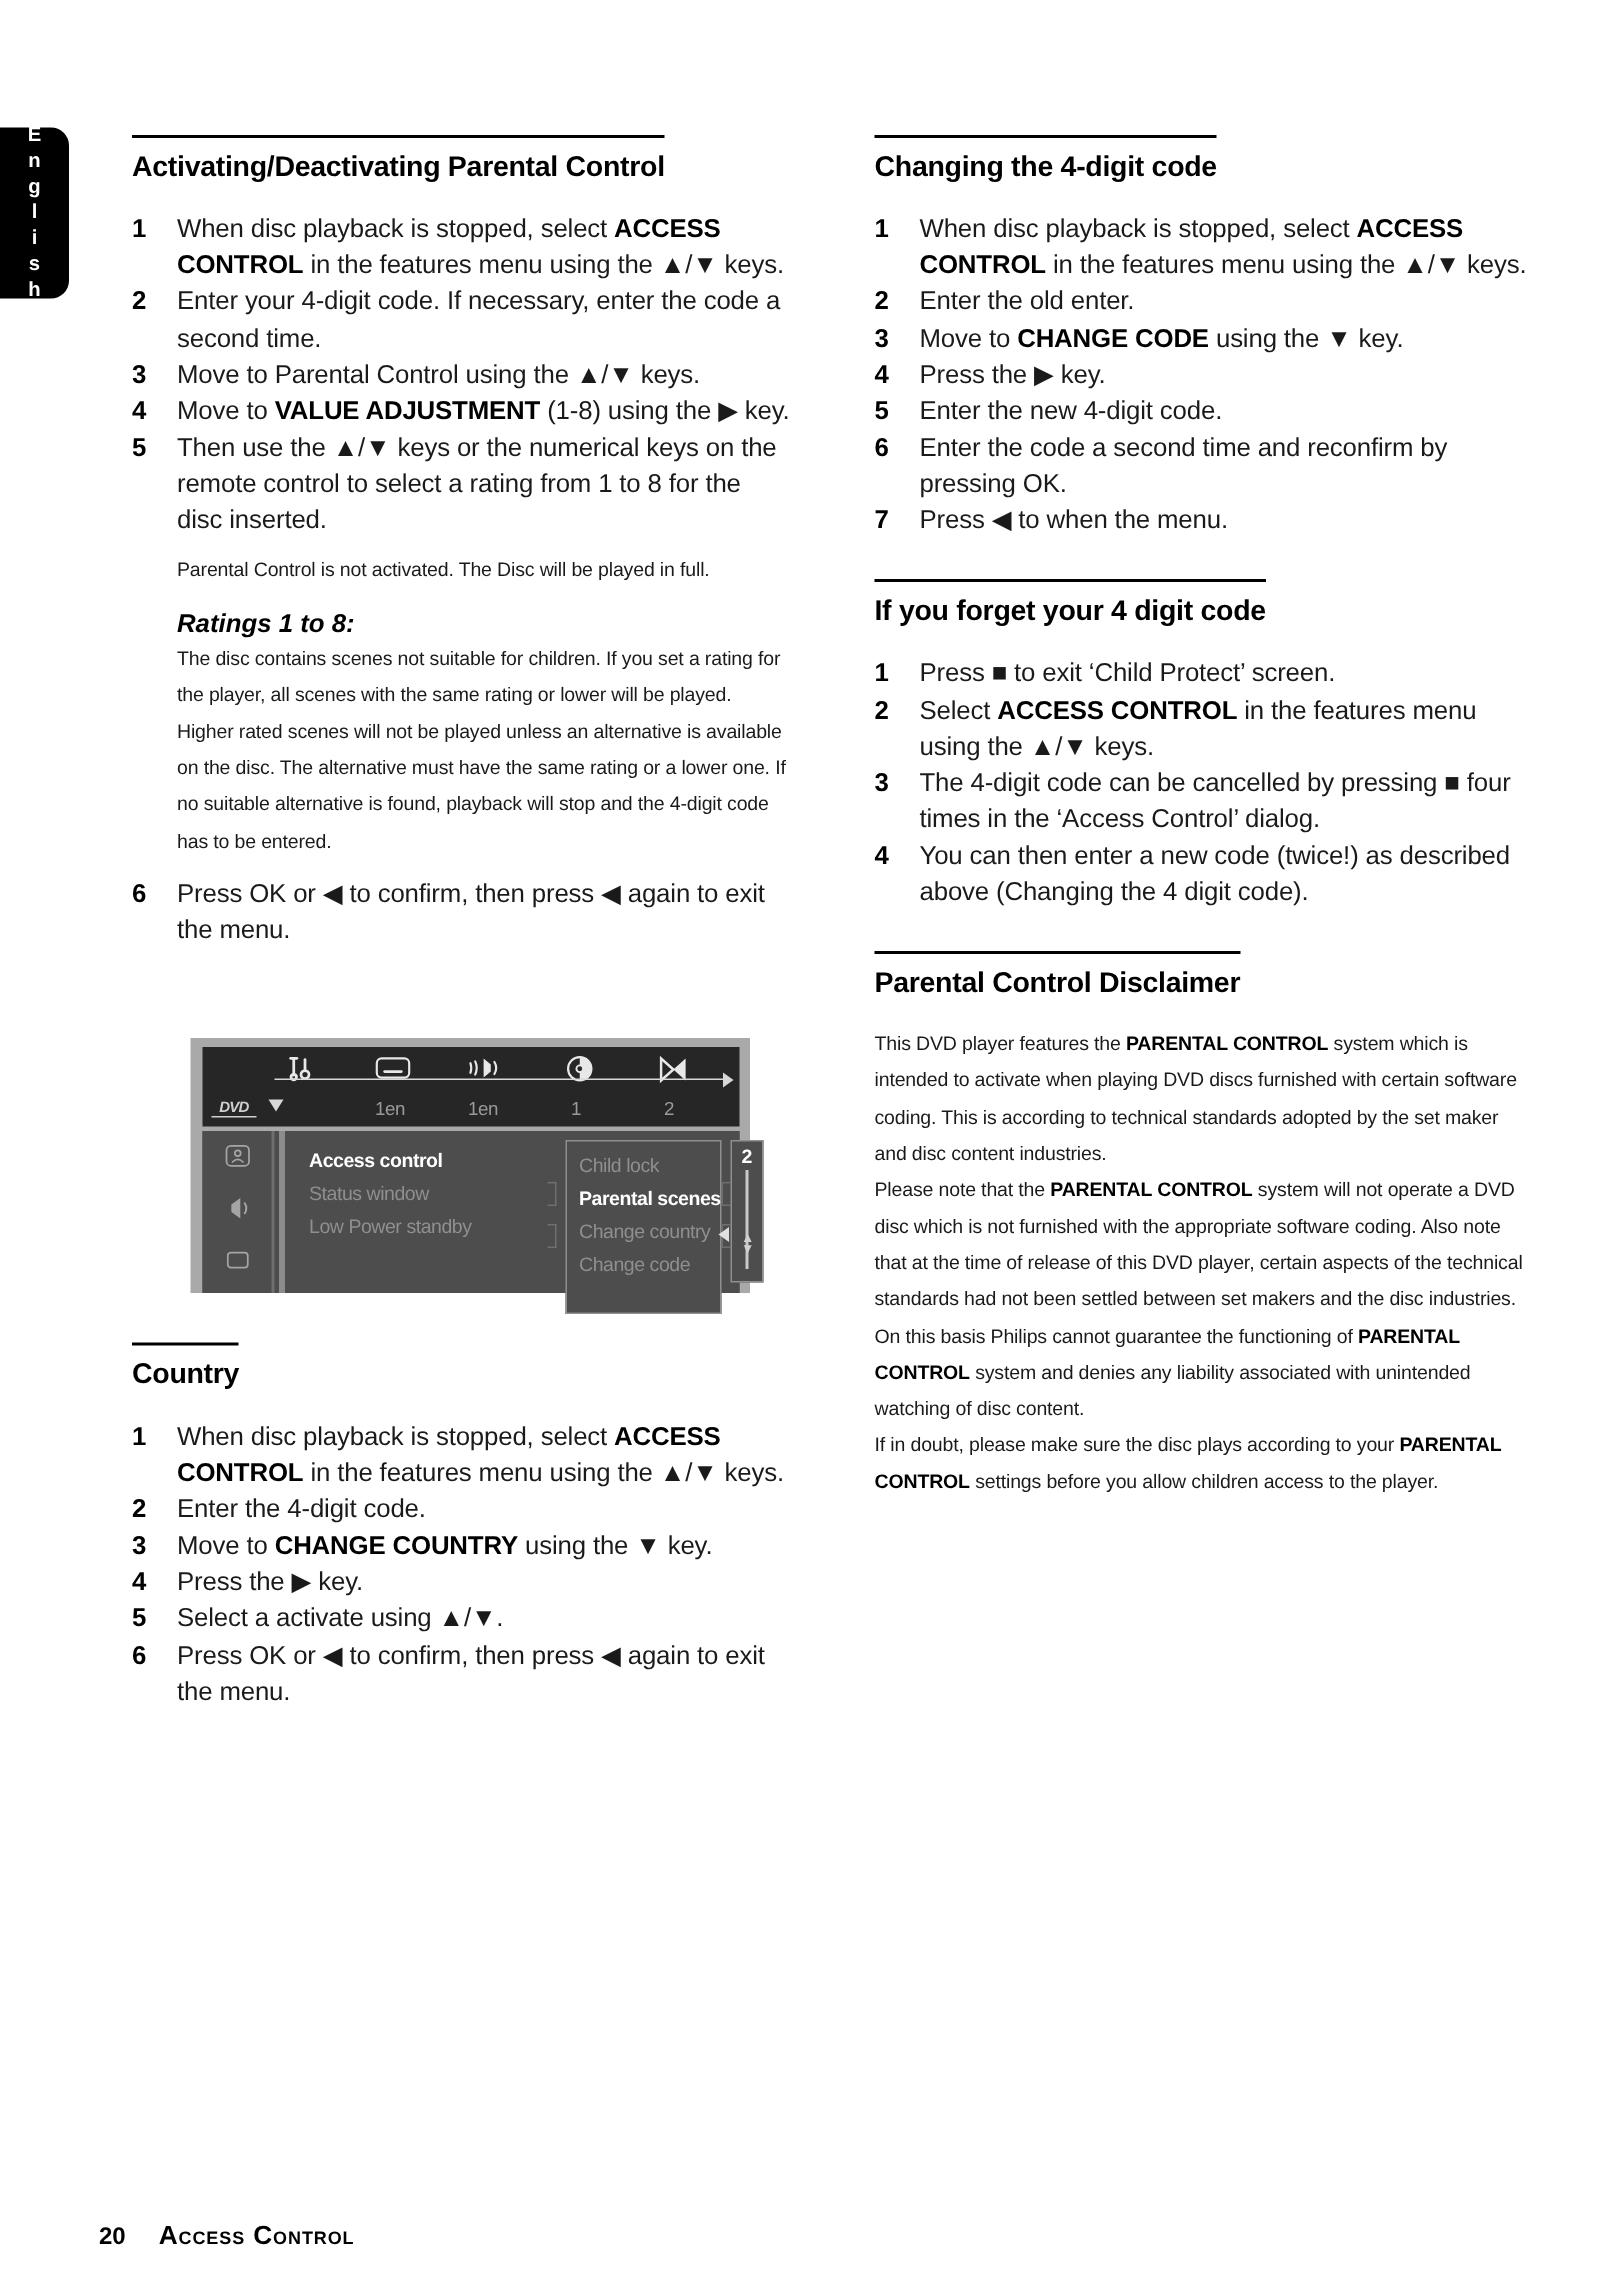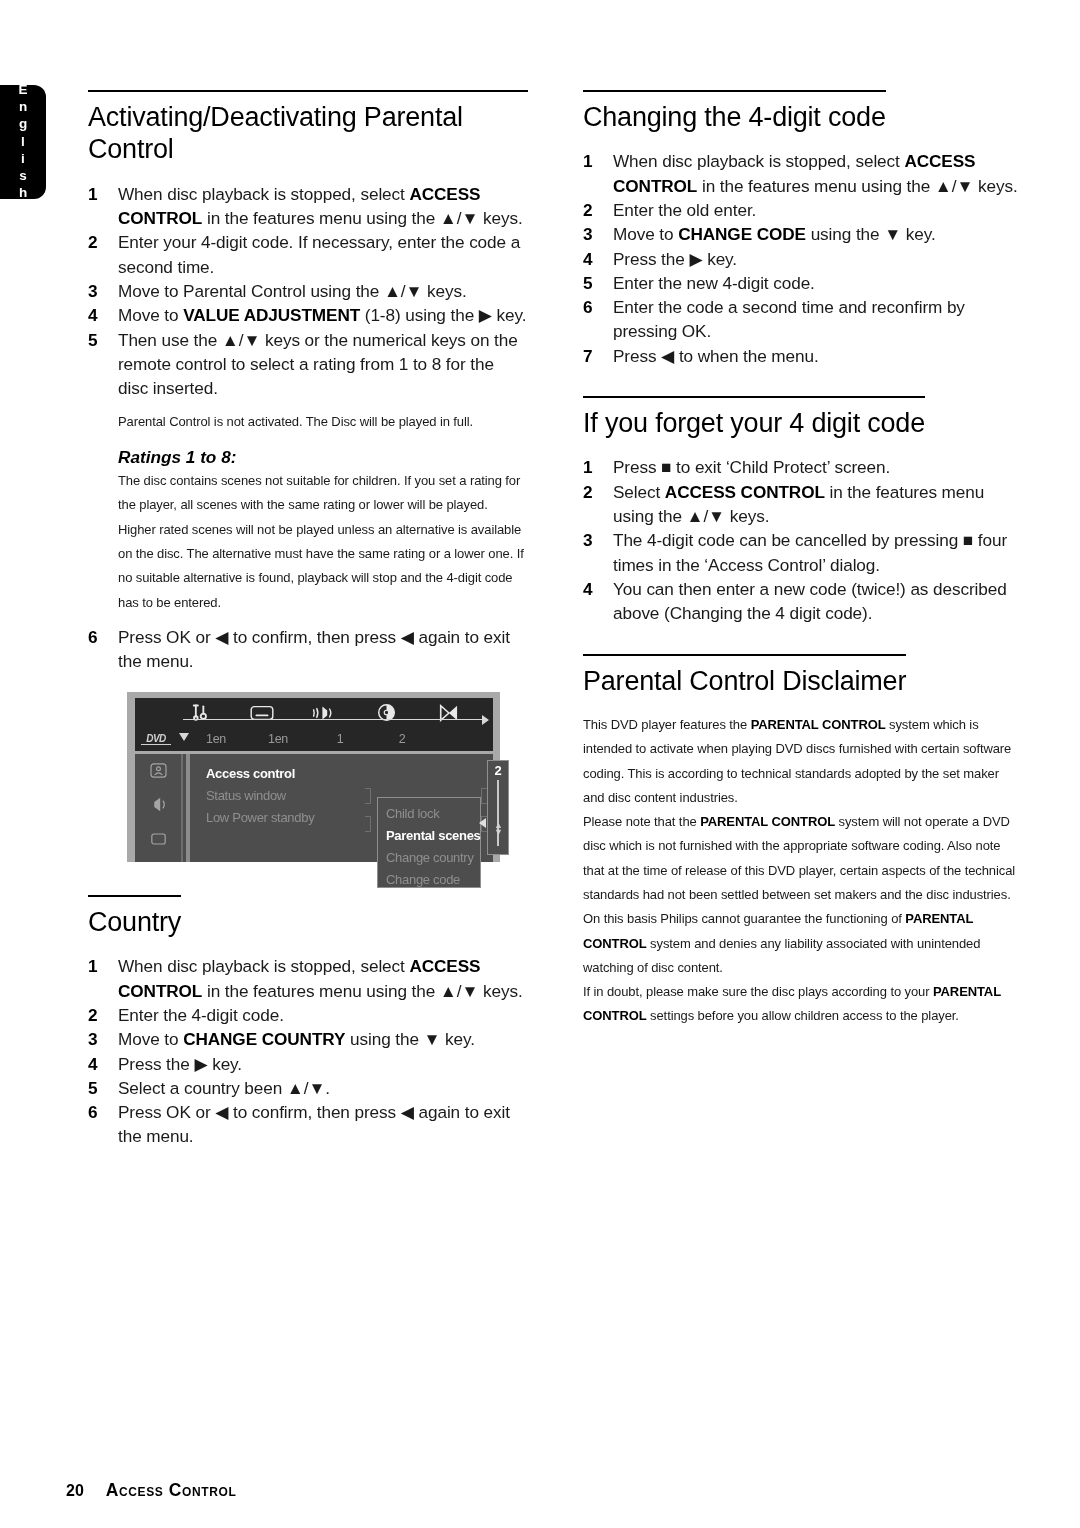--- a/index.html
+++ b/index.html
@@ -33,22 +33,22 @@
   }
 
   
   .page{ position:absolute; left:0; top:0; width:1080px; height:1528px; }
   .col{ position:absolute; top:90px; width:440px; }
   .col-left{ left:88px; }
   .col-right{ left:583px; }
 
   
   h2.section{
-    font-size:27px;
-    font-weight:normal;
+    font-size:19px;
+    font-weight:bold;
     margin:0 0 14px 0;
     padding-top:9px;
     border-top:2.4px solid #000;
     display:inline-block;
     letter-spacing:-0.2px;
     line-height:1.2;
   }
   .h-wrap{ margin-bottom:2px; }
 
   
@@ -118,20 +118,21 @@
     width:62px;
     text-align:center;
     color:#e8e8e8;
   }
   .osd-icons .ic svg{ display:inline-block; vertical-align:middle; }
   .osd-row2{
     position:relative;
     height:24px;
     display:flex; align-items:center;
     padding-left:6px;
+    gap:44px;
   }
   .dvd-logo{
     width:30px; flex:0 0 auto;
     text-align:center;
     font-size:10px; font-weight:bold; font-style:italic;
     color:#d0d0d0;
     letter-spacing:-0.5px;
     border-bottom:1.5px solid #d0d0d0;
     line-height:11px;
     margin-right:2px;
@@ -194,25 +195,24 @@
     font-size:13px;
     line-height:22px;
     color:#8f8f8f;
     letter-spacing:-0.3px;
     white-space:nowrap;
   }
   .osd-menu-item.sel{ color:#ffffff; font-weight:bold; }
   .osd-sub{
     position:absolute;
     left:184px; top:6px;
-    width:104px; height:91px;
+    width:104px; height:116px;
     border:1px solid #8f8f8f;
     background:#4d4d4d;
     padding:5px 0 0 8px;
-    margin-top:37px;
   }
   .osd-sub .osd-menu-item{ line-height:22px; }
   .osd-slider{
     position:absolute;
     left:294px; top:6px;
     width:22px; height:95px;
     border:1px solid #8f8f8f;
     background:#4d4d4d;
     text-align:center;
   }
@@ -404,21 +404,21 @@
 
   <div class="col col-left" style="top:895px;">
     <div class="h-wrap">
       <h2 class="section">Country</h2>
     </div>
     <ol class="steps" id="L2-steps">
         <li><span class="num">1</span><span>When disc playback is stopped, select <span class="b">ACCESS CONTROL</span> in the features menu using the ▲/▼ keys.</span></li>
         <li><span class="num">2</span><span>Enter the 4-digit code.</span></li>
         <li><span class="num">3</span><span>Move to <span class="b">CHANGE COUNTRY</span> using the ▼ key.</span></li>
         <li><span class="num">4</span><span>Press the ▶ key.</span></li>
-        <li><span class="num">5</span><span>Select a country been ▲/▼.</span></li>
+        <li><span class="num">5</span><span>Select a activate using ▲/▼.</span></li>
         <li><span class="num">6</span><span>Press OK or ◀ to confirm, then press ◀ again to exit the menu.</span></li>
       </ol>
   </div>
 
   <div class="col col-right">
 
     <div class="h-wrap">
       <h2 class="section">Changing the 4-digit code</h2>
     </div>
     <ol class="steps" id="R1-steps">

